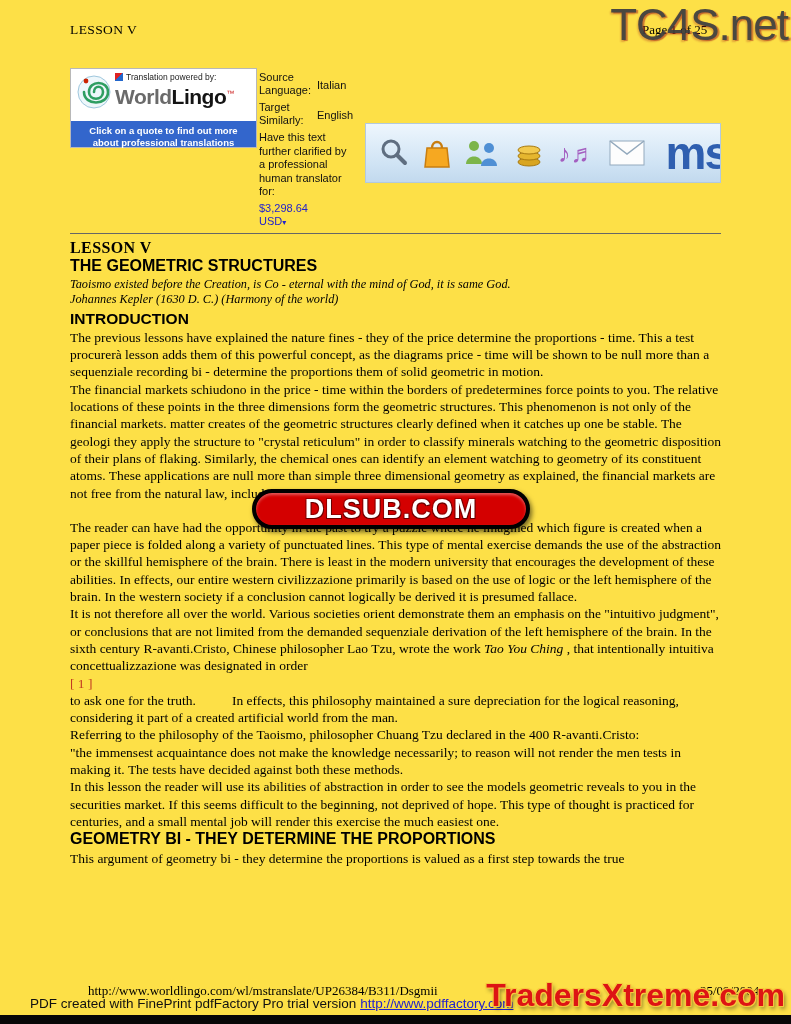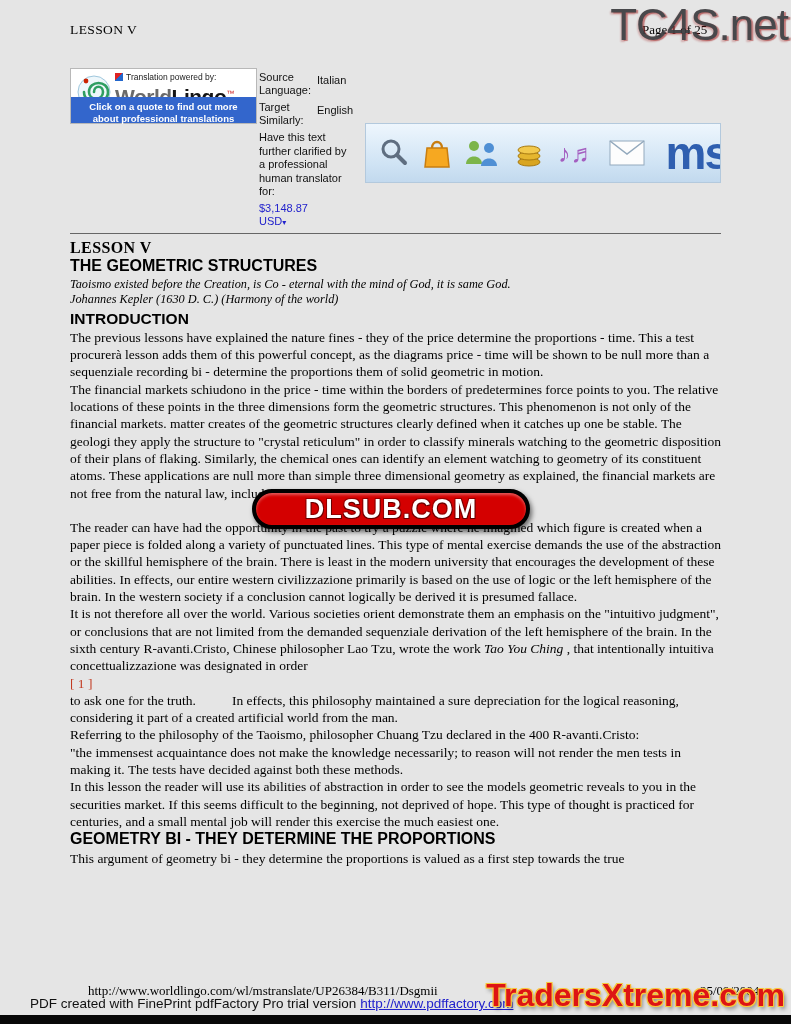--- a/index.html
+++ b/index.html
@@ -1,50 +1,50 @@
 <!DOCTYPE html>
 <html><head>
 <meta charset="utf-8">
 <style>
   * { margin:0; padding:0; box-sizing:border-box; }
   html,body { background:#fff; }
-  .page { width:791px; height:1024px; position:relative; background:#e5e5e5;
+  .page { width:791px; height:1024px; position:relative; background:#fde047;
           font-family:"Liberation Serif", serif; color:#000; overflow:hidden; }
 
   
   .hdr-lesson { position:absolute; left:70px; top:22px; font-size:13.5px; letter-spacing:.4px; }
   .hdr-page   { position:absolute; left:642px; top:22px; font-size:13px; }
   .wm-top { position:absolute; right:3px; top:0px; z-index:9;
             font-family:"Liberation Sans", sans-serif; font-weight:normal; font-size:44px;
             letter-spacing:-1px; color:#3d3d40; opacity:.93;
             text-shadow:2px 1px 1px rgba(160,25,25,.55), -1px 2px 2px rgba(160,25,25,.3); }
 
   
-  .wl-box { position:absolute; left:70px; top:68px; width:187px; height:56px;
+  .wl-box { position:absolute; left:70px; top:68px; width:187px; height:80px;
             border:1px solid #b8b8b8; background:#fff; }
   .wl-top { display:flex; padding:3px 4px 0 4px; }
   .wl-globe { width:38px; height:40px; flex:0 0 38px; }
   .wl-texts { padding-left:2px; }
   .wl-powered { font-family:"Liberation Sans", sans-serif; font-size:8.5px; color:#222;
                 display:flex; align-items:center; gap:3px; }
   .wl-powered-ico { width:8px; height:8px; background:linear-gradient(135deg,#d22 50%,#26c 50%);
                     display:inline-block; }
   .wl-brand { font-family:"Liberation Sans", sans-serif; font-weight:bold; font-size:21px;
               letter-spacing:-.5px; margin-top:3px; }
   .wl-brand .w1 { color:#6a6a6a; } .wl-brand .w2 { color:#141414; }
   .wl-tm { font-size:8px; color:#c22; vertical-align:super; font-weight:normal; }
   .wl-banner { position:absolute; left:0; right:0; bottom:0; height:26px; background:#3366cc;
                color:#fff; font-family:"Liberation Sans", sans-serif; font-size:9.5px;
                font-weight:bold; text-align:center; line-height:12px; padding-top:4px;
                cursor:pointer; }
 
   
   .lang-panel { position:absolute; left:259px; top:71px; width:112px;
                 font-family:"Liberation Sans", sans-serif; font-size:11px; color:#111; }
-  .lang-row { display:flex; margin-bottom:5px; }
+  .lang-row { display:flex; margin-bottom:5px;align-items:center; }
   .lang-label { width:58px; line-height:12.5px; }
   .lang-value { padding-top:3px; }
   .clarify { width:96px; line-height:13.5px; margin-top:4px; }
   .price-link { display:block; margin-top:3px; color:#2222cc; line-height:13px;
                 text-decoration:none; cursor:pointer; }
   .price-link .arr { font-size:8px; }
 
   
   .msn-banner { position:absolute; left:365px; top:123px; width:356px; height:60px;
                 background:linear-gradient(180deg,#eef6fd 0%,#cfe3f4 70%,#c2d9ee 100%);
@@ -131,21 +131,21 @@
     <div class="lang-row">
       <span class="lang-label">Source Language:</span>
       <span class="lang-value">Italian</span>
     </div>
     <div class="lang-row">
       <span class="lang-label">Target Similarly:</span>
       <span class="lang-value">English</span>
     </div>
     <div class="clarify">Have this text further clarified by a professional human translator for:</div>
     <a class="price-link">
-      <span>$3,148.87</span><br>
+      <span>$3,298.64</span><br>
       <span>USD</span><span class="arr">▾</span>
     </a>
   </div>
 
   <div class="msn-banner">
     <span class="msn-ico">
       <svg width="32" height="32" viewBox="0 0 32 32">
         <circle cx="13" cy="12" r="8" fill="none" stroke="#5f6e80" stroke-width="3"></circle>
         <line x1="19" y1="18" x2="27" y2="26" stroke="#5f6e80" stroke-width="4" stroke-linecap="round"></line>
       </svg>

